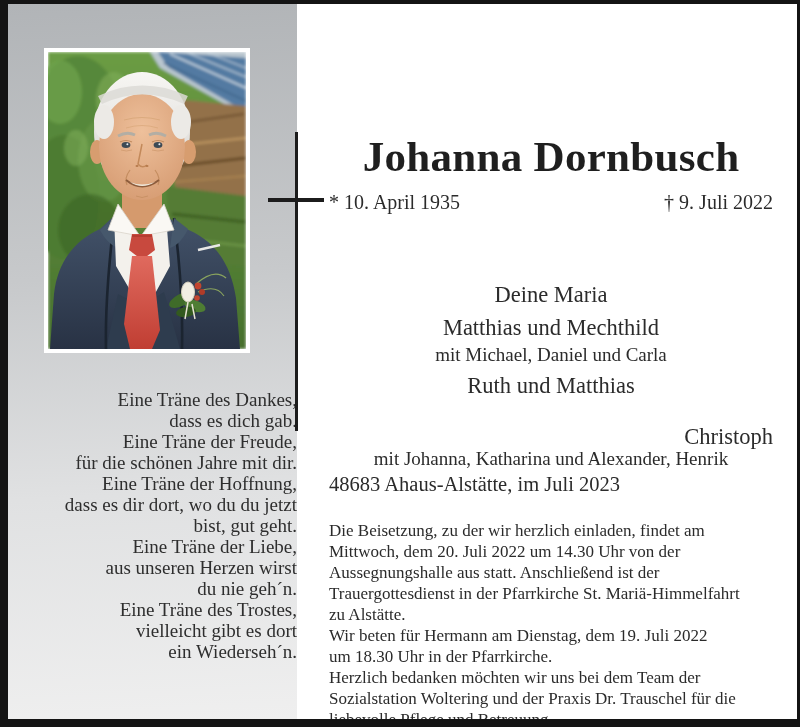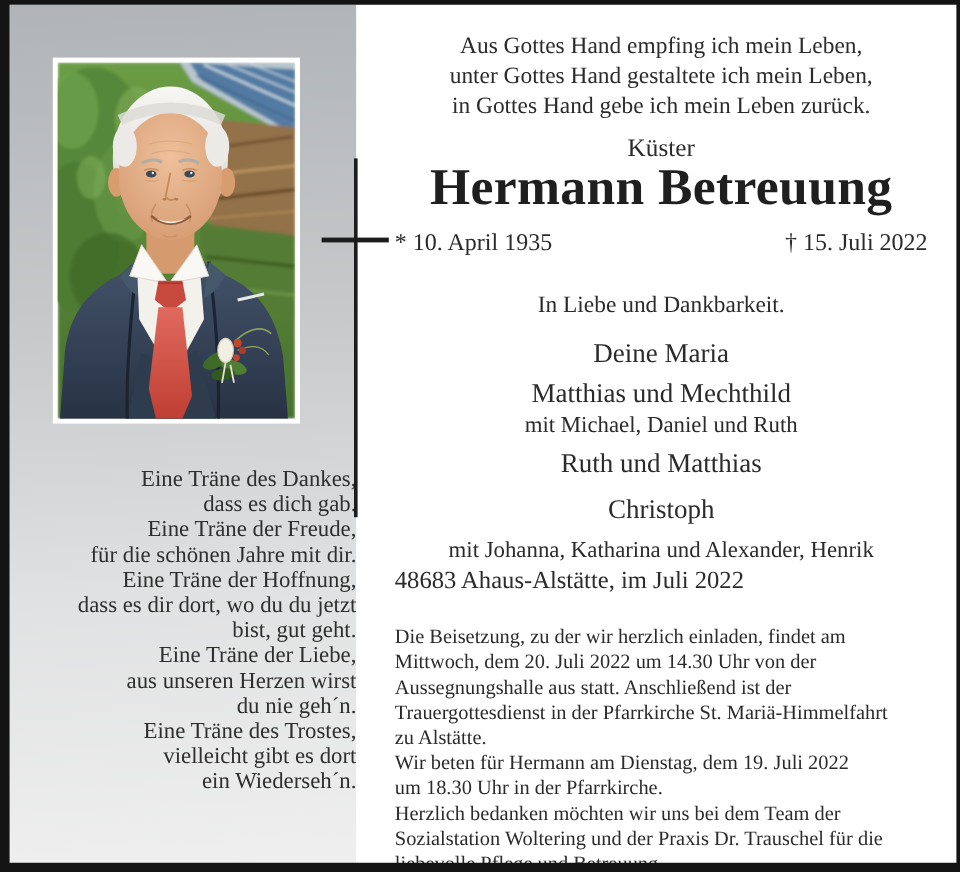--- a/index.html
+++ b/index.html
@@ -82,21 +82,21 @@
   .name     { top: 128px; font-size: 43px; font-weight: bold; color: #1f1f1f; letter-spacing: 0.3px; }
   .dates    { top: 187px; font-size: 20px; display: flex; justify-content: space-between; gap: 42px; }
   .tribute  { top: 240px; font-size: 19.5px; }
   .m-main   { font-size: 22.5px; }
   .m-sub    { font-size: 19px; }
   .m1  { top: 278px; }
   .m2  { top: 311px; }
   .m2s { top: 340px; }
   .m3  { top: 369px; }
   .m3s { top: 396px; margin-top: 48px; }
-  .m4  { top: 408px; }
+  .m4  { top: 420px; text-align: right; }
   .dateline { top: 469px; font-size: 20.5px; text-align: left; }
   .notice   { top: 516px; font-size: 17px; line-height: 21px; text-align: left; }
 </style>
 </head>
 <body>
 
 <div class="page">
 
   <div class="left-panel">
 
@@ -225,37 +225,34 @@
             <path d="M0,10 L-3,27 M4,12 L7,27" stroke="#e6e2d2" stroke-width="1.5"></path>
           </g>
         </g>
       </svg>
     </figure>
 
     <div class="poem">Eine Träne des Dankes,<br>dass es dich gab.<br>Eine Träne der Freude,<br>für die schönen Jahre mit dir.<br>Eine Träne der Hoffnung,<br>dass es dir dort, wo du du jetzt<br>bist, gut geht.<br>Eine Träne der Liebe,<br>aus unseren Herzen wirst<br>du nie geh´n.<br>Eine Träne des Trostes,<br>vielleicht gibt es dort<br>ein Wiederseh´n.</div>
   </div>
 
   <div class="right-panel">
-    <div class="epigraph c">Aus Gottes Hand empfing ich mein Leben,<br>unter Gottes Hand gestaltete ich mein Leben,<br>in Gottes Hand gebe ich mein Leben zurück.</div>
-    <div class="role c">Küster</div>
-    <h1 class="name c">Hermann Betreuung</h1>
+    <h1 class="name c">Johanna Dornbusch</h1>
     <div class="dates">
       <span>* 10. April 1935</span>
-      <span>† 15. Juli 2022</span>
+      <span>† 9. Juli 2022</span>
     </div>
-    <div class="tribute c">In Liebe und Dankbarkeit.</div>
 
     <div class="m-main m2 c">Matthias und Mechthild</div>
     <div class="m-main m1 c">Deine Maria</div>
-    <div class="m-sub m2s c">mit Michael, Daniel und Ruth</div>
+    <div class="m-sub m2s c">mit Michael, Daniel und Carla</div>
     <div class="m-main m3 c">Ruth und Matthias</div>
     <div class="m-sub m3s c">mit Johanna, Katharina und Alexander, Henrik</div>
     <div class="m-main m4 c">Christoph</div>
 
-    <div class="dateline">48683 Ahaus-Alstätte, im Juli 2022</div>
+    <div class="dateline">48683 Ahaus-Alstätte, im Juli 2023</div>
     <div class="notice">Die Beisetzung, zu der wir herzlich einladen, findet am<br>Mittwoch, dem 20. Juli 2022 um 14.30 Uhr von der<br>Aussegnungshalle aus statt. Anschließend ist der<br>Trauergottesdienst in der Pfarrkirche St. Mariä-Himmelfahrt<br>zu Alstätte.<br>Wir beten für Hermann am Dienstag, dem 19. Juli 2022<br>um 18.30 Uhr in der Pfarrkirche.<br>Herzlich bedanken möchten wir uns bei dem Team der<br>Sozialstation Woltering und der Praxis Dr. Trauschel für die<br>liebevolle Pflege und Betreuung.</div>
   </div>
 
   <div>
     <div class="cross-v"></div>
     <div class="cross-h"></div>
   </div>
 
   <div class="frame"></div>
 </div>

